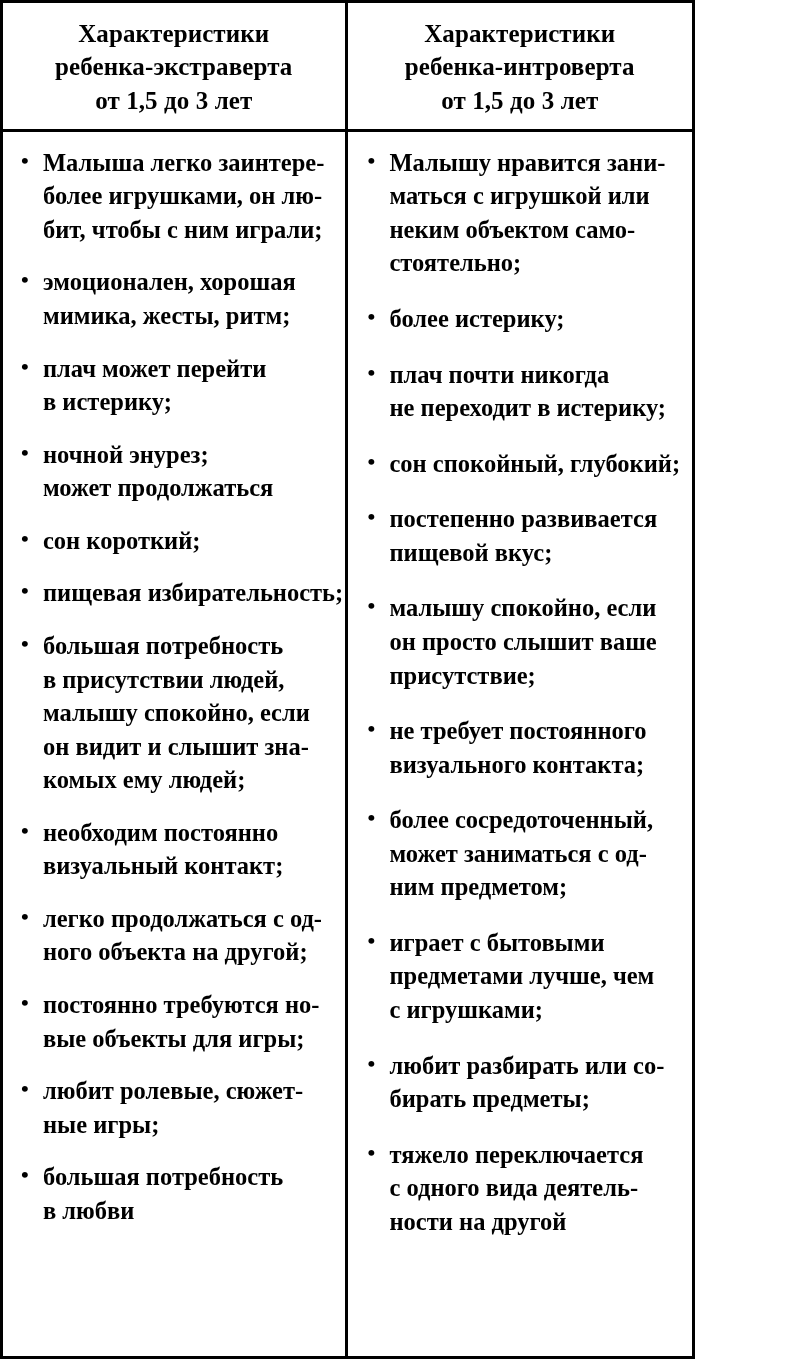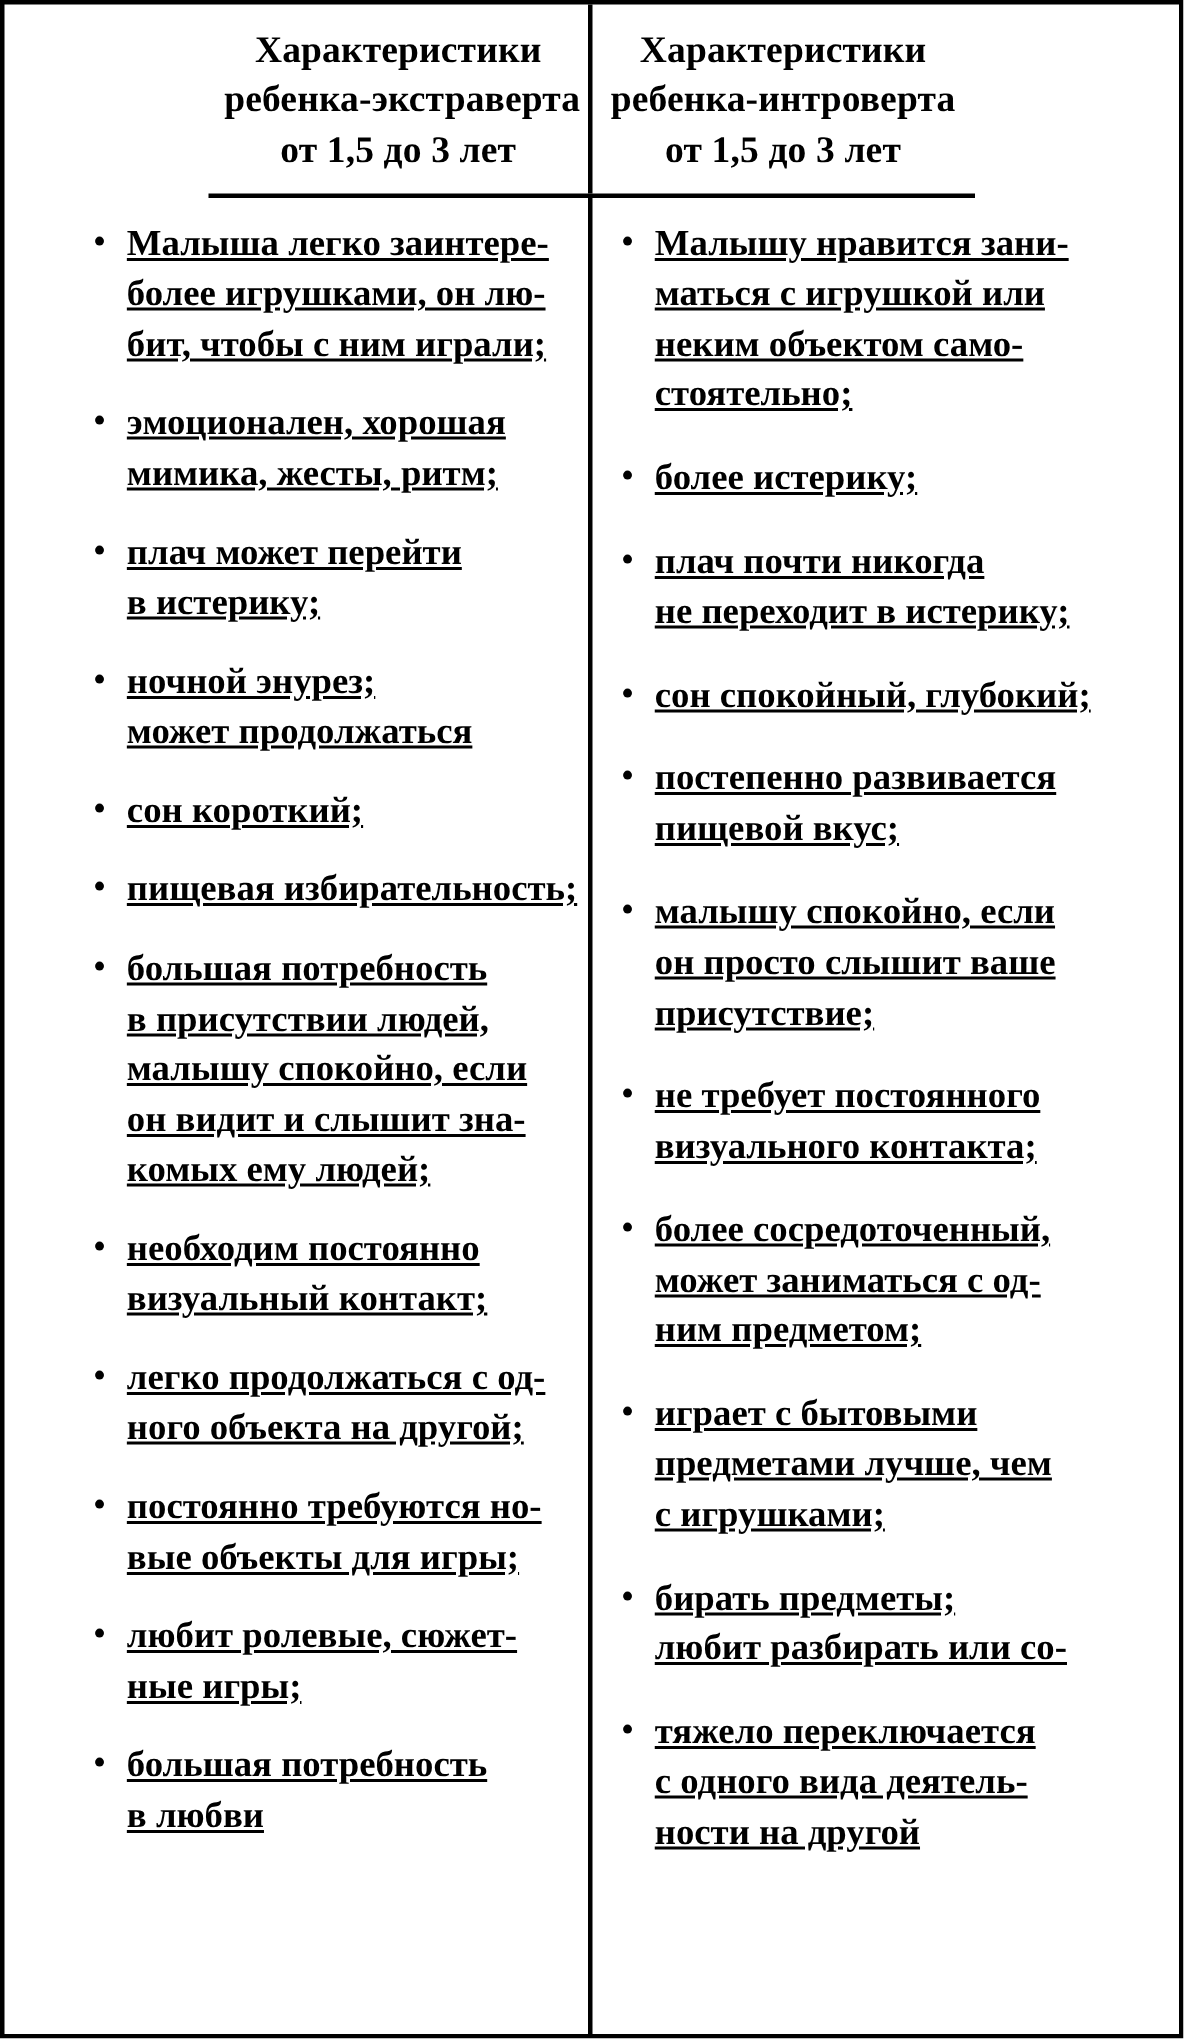--- a/index.html
+++ b/index.html
@@ -8,27 +8,26 @@
     background: #ffffff;
   }
   body {
     width: 789px;
     height: 1359px;
     font-family: "Liberation Serif", serif;
     color: #000000;
     overflow: hidden;
   }
   .table-wrap {
-    width: 789px;
+    width: 695px;
     height: 1359px;
     box-sizing: border-box;
     border: 3px solid #000000;
     display: flex;
     flex-direction: column;
-    align-items: center;
   }
   .header-row {
     display: flex;
     flex: 0 0 auto;
     border-bottom: 3px solid #000000;
   }
   .body-row {
     display: flex;
     flex: 1 1 auto;
     min-height: 0;
@@ -76,21 +75,20 @@
   }
   ul.items li .bullet {
     position: absolute;
     left: 4px;
     top: 0;
     font-size: 22px;
     line-height: 1.37;
   }
   ul.items li .txt {
     display: block;
-    text-decoration: underline;
   }
   ul.items li .txt .l {
     display: block;
     white-space: pre;
   }
   .col-right .list-cell {
     padding-left: 16px;
   }
   .col-right ul.items li {
     margin-bottom: 22px;
@@ -276,22 +274,22 @@
               <span class="bullet">•</span>
               <span class="txt">
                 <span class="l">играет с бытовыми</span>
                 <span class="l">предметами лучше, чем</span>
                 <span class="l">с игрушками;</span>
               </span>
             </li>
             <li>
               <span class="bullet">•</span>
               <span class="txt">
+                <span class="l">любит разбирать или со-</span>
                 <span class="l">бирать предметы;</span>
-                <span class="l">любит разбирать или со-</span>
               </span>
             </li>
             <li>
               <span class="bullet">•</span>
               <span class="txt">
                 <span class="l">тяжело переключается</span>
                 <span class="l">с одного вида деятель-</span>
                 <span class="l">ности на другой</span>
               </span>
             </li>

